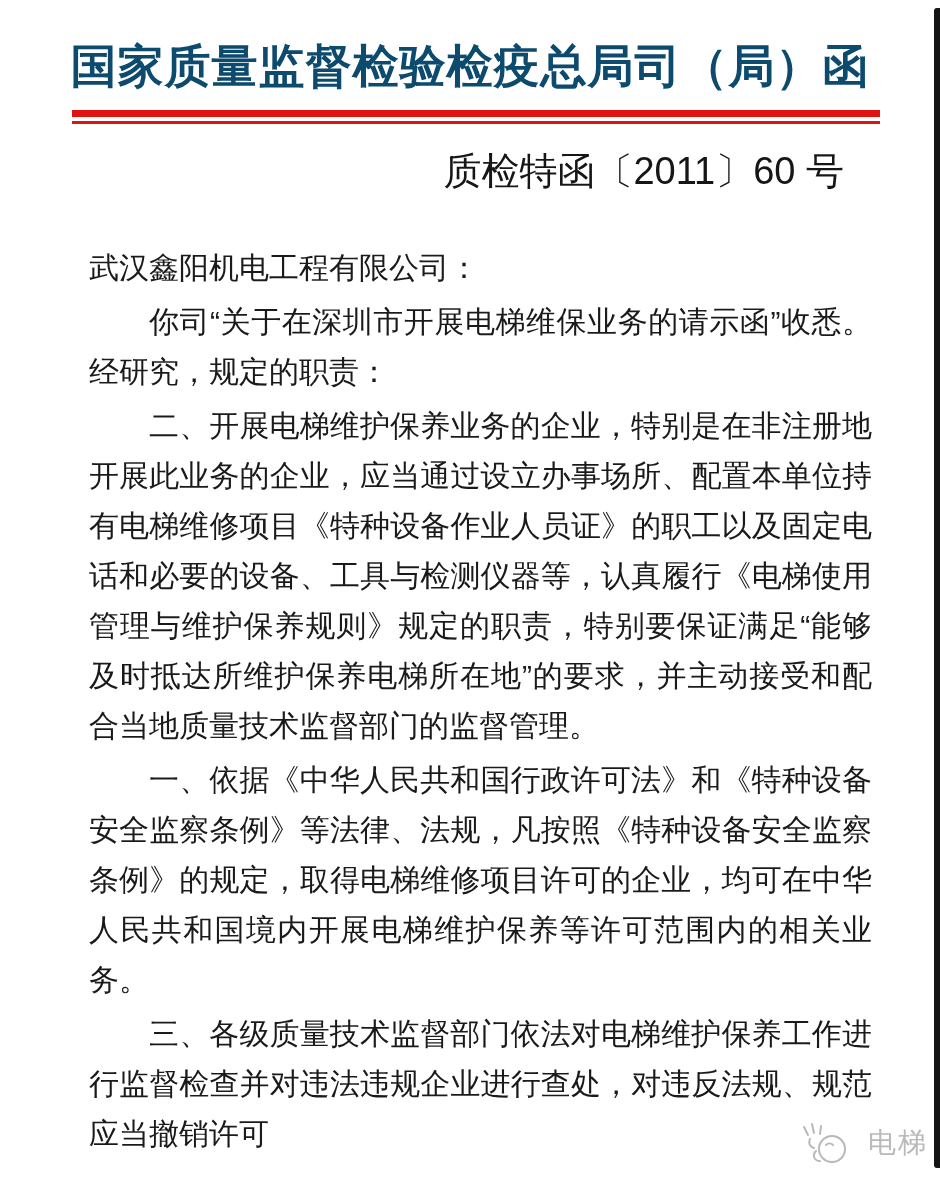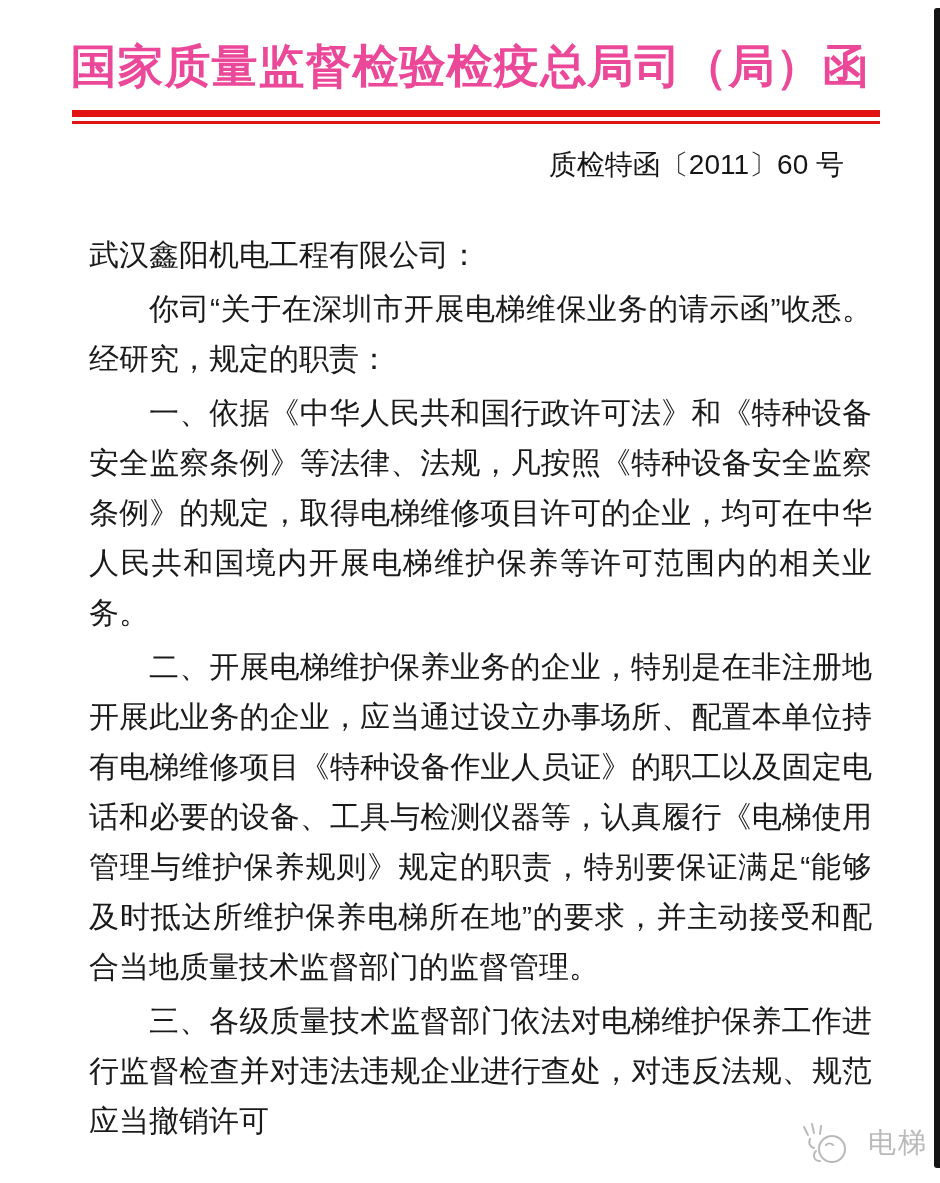--- a/index.html
+++ b/index.html
@@ -27,40 +27,40 @@
     border-radius: 3px 0 0 3px;
   }
   .header {
     padding-top: 34px;
     text-align: center;
   }
   .header-title {
     font-size: 46px;
     font-weight: bold;
     letter-spacing: 1px;
-    color: #ec4899;
+    color: #0c4a6e;
     line-height: 1.4;
   }
   .rule-wrap {
     margin: 12px 60px 0 72px;
   }
   .rule-thick {
     height: 7px;
     background: #e01212;
   }
   .rule-thin {
     height: 3px;
     background: #e01212;
     margin-top: 4px;
   }
   .doc-number {
     margin-top: 22px;
     padding-right: 96px;
     text-align: right;
-    font-size: 28px;
+    font-size: 38px;
     color: #161616;
   }
   .letter-title {
     margin-top: 58px;
     text-align: center;
     font-size: 34px;
     font-weight: bold;
     color: #111111;
     line-height: 55px;
   }
@@ -109,22 +109,22 @@
     <div class="rule-thick"></div>
     <div class="rule-thin"></div>
   </div>
 
   <div class="doc-number">质检特函〔2011〕60 号</div>
 
 
   <div class="body-text">
     <p>武汉鑫阳机电工程有限公司：</p>
     <p class="indent">你司“关于在深圳市开展电梯维保业务的请示函”收悉。经研究，规定的职责：</p>
+    <p class="indent">二、开展电梯维护保养业务的企业，特别是在非注册地开展此业务的企业，应当通过设立办事场所、配置本单位持有电梯维修项目《特种设备作业人员证》的职工以及固定电话和必要的设备、工具与检测仪器等，认真履行《电梯使用管理与维护保养规则》规定的职责，特别要保证满足“能够及时抵达所维护保养电梯所在地”的要求，并主动接受和配合当地质量技术监督部门的监督管理。</p>
     <p class="indent">一、依据《中华人民共和国行政许可法》和《特种设备安全监察条例》等法律、法规，凡按照《特种设备安全监察条例》的规定，取得电梯维修项目许可的企业，均可在中华人民共和国境内开展电梯维护保养等许可范围内的相关业务。</p>
-    <p class="indent">二、开展电梯维护保养业务的企业，特别是在非注册地开展此业务的企业，应当通过设立办事场所、配置本单位持有电梯维修项目《特种设备作业人员证》的职工以及固定电话和必要的设备、工具与检测仪器等，认真履行《电梯使用管理与维护保养规则》规定的职责，特别要保证满足“能够及时抵达所维护保养电梯所在地”的要求，并主动接受和配合当地质量技术监督部门的监督管理。</p>
     <p class="indent">三、各级质量技术监督部门依法对电梯维护保养工作进行监督检查并对违法违规企业进行查处，对违反法规、规范应当撤销许可</p>
   </div>
 
   <div class="watermark">
     <span class="mascot-icon">
       <svg width="52" height="44" viewBox="0 0 52 44" fill="none">
         <g stroke="#b9b9b9" stroke-width="2" stroke-linecap="round">
           <path d="M6 14 L2 6"></path>
           <path d="M12 12 L10 3"></path>
           <path d="M18 13 L19 5"></path>

